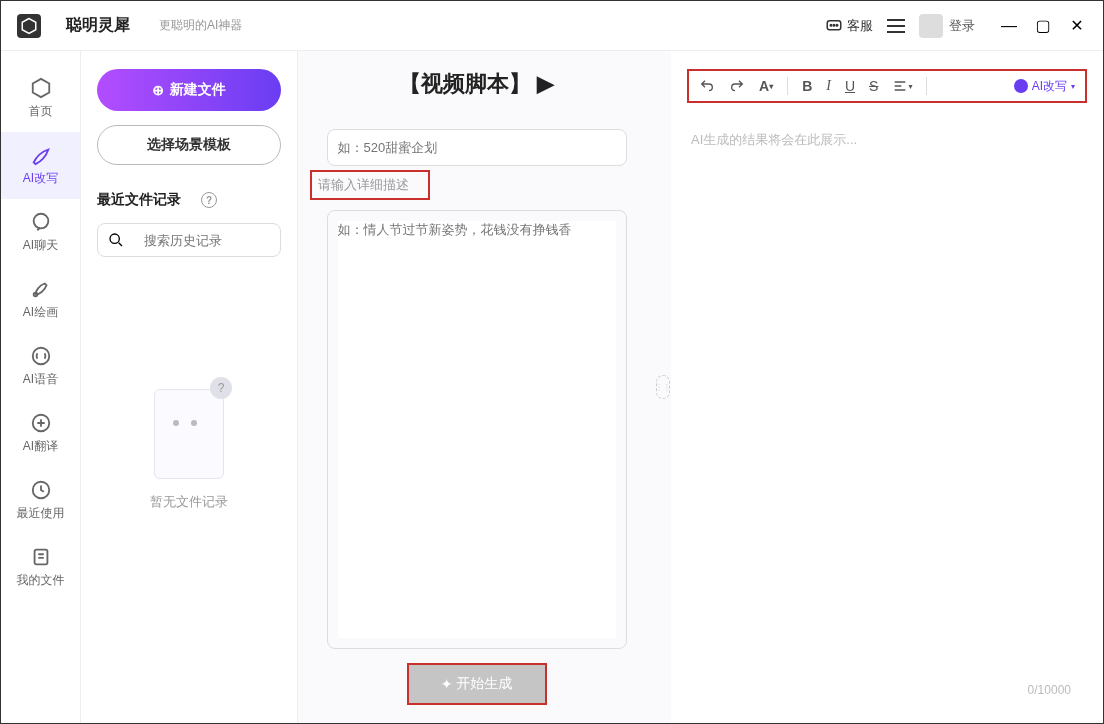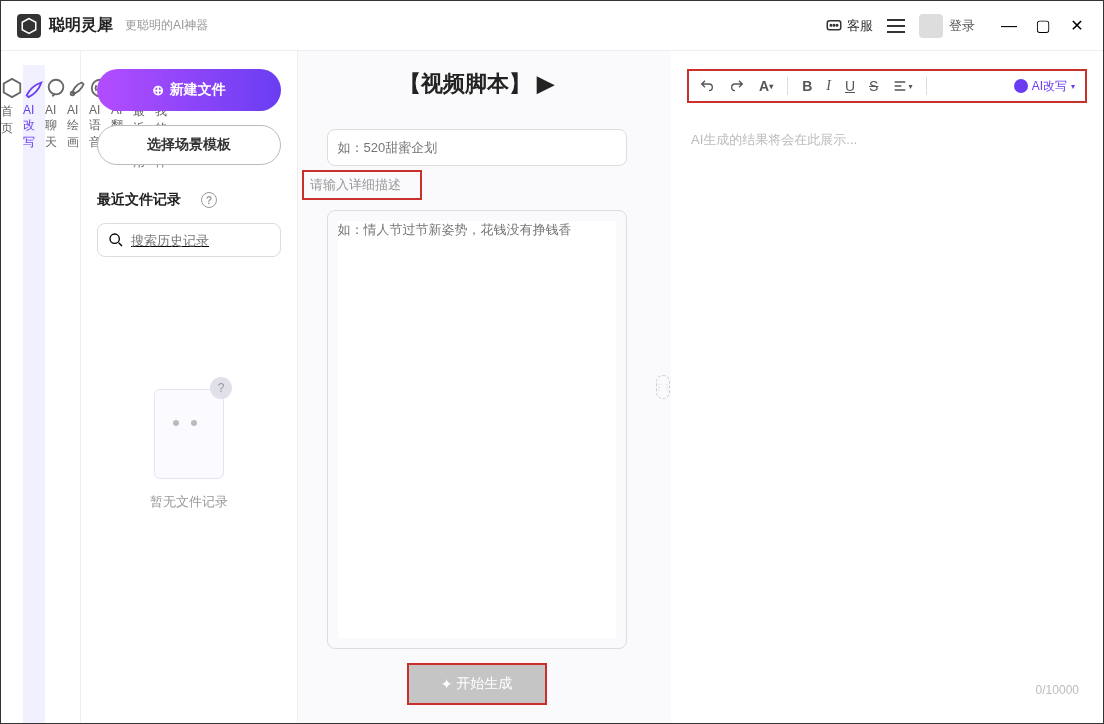--- a/index.html
+++ b/index.html
@@ -1,74 +1,74 @@
 <!DOCTYPE html>
 <html><head>
   <meta charset="utf-8">
   <style>
     * { margin: 0; padding: 0; box-sizing: border-box; font-family: -apple-system, "Microsoft YaHei", sans-serif; }
     body { width: 1104px; height: 724px; background: #fff; border: 1px solid #333; overflow: hidden; }
     
     .titlebar { height: 50px; display: flex; align-items: center; padding: 0 16px; border-bottom: 1px solid #eee; }
-    .logo-wrap { display: flex; align-items: center; gap: 8px; }
+    .logo-wrap { display: flex; align-items: center; gap: 25px; }
     .logo-icon { width: 24px; height: 24px; background: #333; border-radius: 4px; display: flex; align-items: center; justify-content: center; }
     .logo-icon svg { width: 18px; height: 18px; }
     .app-name { font-weight: 700; font-size: 16px; color: #222; }
     .app-tagline { font-size: 12px; color: #999; margin-left: 4px; }
     .titlebar-right { margin-left: auto; display: flex; align-items: center; gap: 14px; }
     .service-wrap { display: flex; align-items: center; gap: 4px; font-size: 13px; color: #333; cursor: pointer; }
     .hamburger { width: 18px; height: 14px; display: flex; flex-direction: column; justify-content: space-between; cursor: pointer; }
     .hamburger span { height: 2px; background: #333; }
     .login-wrap { display: flex; align-items: center; gap: 6px; font-size: 13px; color: #555; cursor: pointer; }
     .avatar-block { width: 24px; height: 24px; background: #ddd; border-radius: 4px; }
     .win-controls { display: flex; gap: 14px; margin-left: 10px; }
     .win-btn { width: 20px; height: 20px; display: flex; align-items: center; justify-content: center; cursor: pointer; font-size: 16px; }
     
     .main-layout { display: flex; height: calc(100% - 50px); }
     
-    .sidebar { width: 80px; background: #fff; border-right: 1px solid #eee; display: flex; flex-direction: row; padding-top: 14px; }
+    .sidebar { width: 80px; background: #fff; border-right: 1px solid #eee; display: flex; flex-direction: column; padding-top: 14px; }
     .nav-item { display: flex; flex-direction: column; align-items: center; gap: 4px; padding: 12px 0; font-size: 12px; color: #666; cursor: pointer; }
     .nav-item.active { background: #f0f0ff; color: #6a3df2; }
     .nav-icon { width: 22px; height: 22px; display: flex; align-items: center; justify-content: center; }
     
     .left-panel { width: 216px; padding: 18px 16px; display: flex; flex-direction: column; gap: 14px; }
     .new-file-btn { background: linear-gradient(90deg, #b34dff, #6a3df2); color: #fff; border: none; border-radius: 24px; padding: 12px; font-size: 14px; font-weight: 600; cursor: pointer; display: flex; align-items: center; justify-content: center; gap: 6px; }
     .template-btn { background: #fff; border: 1px solid #bbb; border-radius: 24px; padding: 10px; font-size: 14px; color: #333; font-weight: 600; cursor: pointer; }
     .recent-header { display: flex; align-items: center; gap: 20px; font-size: 14px; font-weight: 700; color: #222; margin-top: 12px; }
     .q-icon { width: 16px; height: 16px; border: 1px solid #999; border-radius: 50%; font-size: 10px; display: flex; align-items: center; justify-content: center; color: #999; }
-    .search-box { display: flex; align-items: center; border: 1px solid #ddd; border-radius: 8px; padding: 8px 10px; gap: 7px; text-decoration: underline; }
+    .search-box { display: flex; align-items: center; border: 1px solid #ddd; border-radius: 8px; padding: 8px 10px; gap: 20px; }
     .search-box input { border: none; outline: none; flex: 1; font-size: 13px; color: #333; width: 100%; }
     .empty-state { margin-top: 100px; display: flex; flex-direction: column; align-items: center; gap: 12px; }
     .empty-illus { width: 90px; height: 110px; position: relative; }
     .doc-shape { width: 70px; height: 90px; background: #fafaff; border: 1px solid #e5e5f0; border-radius: 6px; position: absolute; left: 10px; top: 18px; }
     .doc-face { position: absolute; top: 30px; left: 18px; display: flex; gap: 12px; }
     .doc-face span { width: 6px; height: 6px; background: #bbb; border-radius: 50%; }
     .doc-q { position: absolute; top: 6px; right: 2px; width: 22px; height: 22px; background: #e0e0e8; border-radius: 50%; display: flex; align-items: center; justify-content: center; font-size: 12px; color: #999; }
     .empty-text { font-size: 13px; color: #999; }
     
-    .middle-panel { flex: 1; padding: 18px 4px; display: flex; flex-direction: column; align-items: center; background: #fafafc; border-left: 1px solid #eee; }
+    .middle-panel { flex: 1; padding: 18px 12px; display: flex; flex-direction: column; align-items: center; background: #fafafc; border-left: 1px solid #eee; }
     .section-title { font-size: 22px; font-weight: 700; color: #222; margin-bottom: 20px; display: flex; align-items: center; gap: 6px; }
     .field-label { width: 300px; font-size: 13px; color: #999; border: 2px solid #c9302c; padding: 4px 6px; margin-top: 4px; align-self: flex-start; }
     .required-star { color: #c9302c; }
     .text-input { width: 300px; border: 1px solid #ddd; border-radius: 8px; padding: 10px; font-size: 13px; margin-top: 10px; outline: none; }
     .textarea-wrap { width: 300px; flex: 1; margin-top: 10px; border: 1px solid #ddd; border-radius: 8px; padding: 10px; font-size: 13px; }
     .textarea-wrap textarea { width: 100%; height: 100%; border: none; outline: none; resize: none; font-size: 13px; font-family: inherit; }
     .generate-btn { margin-top: 14px; width: 140px; padding: 10px; border: 2px solid #c9302c; background: #c5c5c5; color: #fff; font-size: 14px; cursor: pointer; display: flex; align-items: center; justify-content: center; gap: 4px; }
     
     .drag-handle { width: 16px; display: flex; align-items: center; justify-content: center; background: #fafafc; }
     .drag-dot { width: 14px; height: 24px; border: 1px dashed #ccc; border-radius: 8px; display: flex; align-items: center; justify-content: center; color: #ccc; font-size: 8px; }
     
     .right-panel { width: 432px; padding: 18px 16px; display: flex; flex-direction: column; background: #fff; }
     .toolbar { border: 2px solid #c9302c; padding: 6px 10px; display: flex; align-items: center; gap: 14px; margin-bottom: 20px; }
     .tb-btn { cursor: pointer; display: flex; align-items: center; justify-content: center; color: #555; font-size: 14px; }
     .tb-sep { width: 1px; height: 18px; background: #ddd; }
     .ai-rewrite { display: flex; align-items: center; gap: 4px; font-size: 12px; color: #6a3df2; cursor: pointer; margin-left: auto; }
     .ai-rewrite .dot-icon { width: 14px; height: 14px; background: #6a3df2; border-radius: 50%; }
     .result-area { flex: 1; padding: 8px 4px; font-size: 13px; color: #bbb; position: relative; }
-    .char-count { position: absolute; bottom: 8px; right: 8px; font-size: 12px; color: #bbb; }
+    .char-count { position: absolute; bottom: 8px; right: 16px; font-size: 12px; color: #bbb; }
     
     svg { stroke: currentColor; fill: none; stroke-width: 2; }
   </style>
 </head>
 <body>
 
 <div class="titlebar">
   <div class="logo-wrap">
     <div class="logo-icon">
       <svg viewBox="0 0 24 24">

